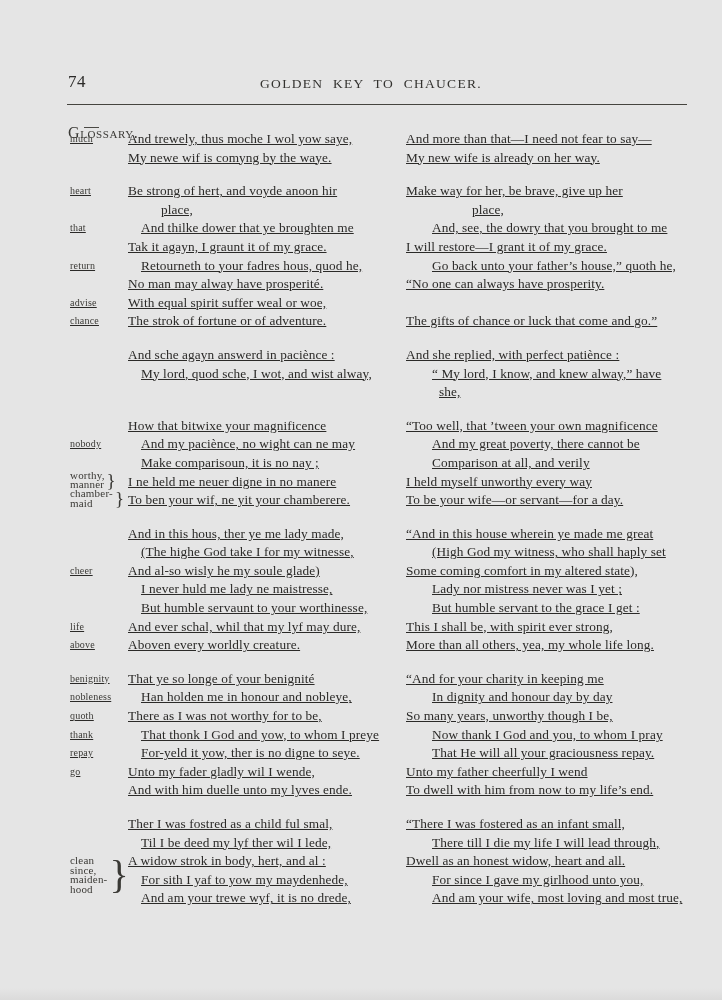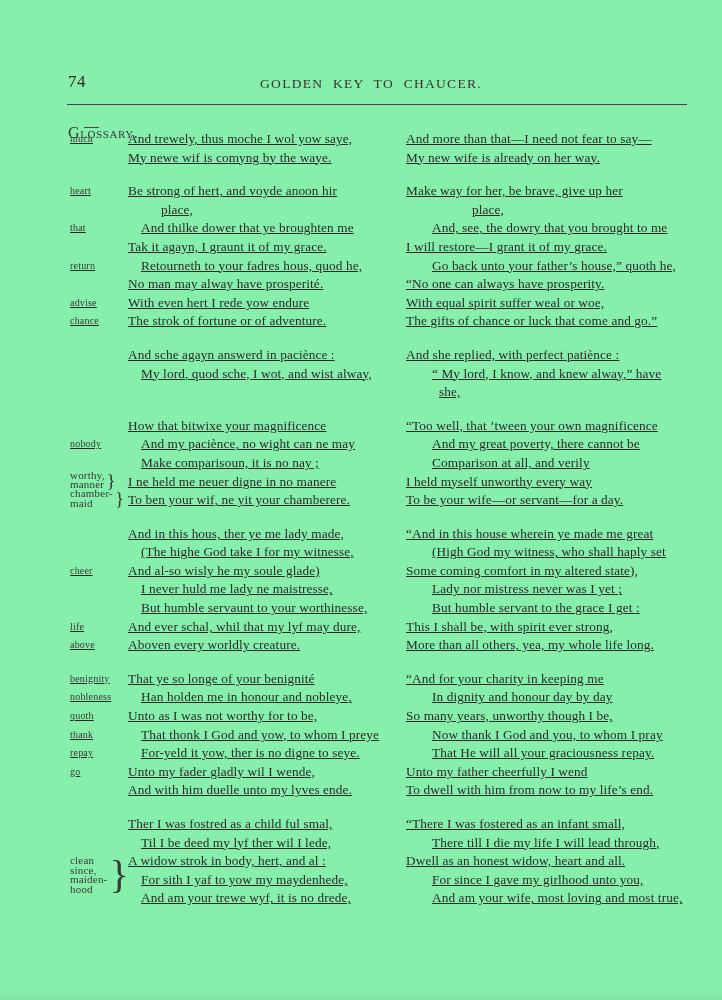--- a/index.html
+++ b/index.html
@@ -1,20 +1,20 @@
 <!DOCTYPE html>
 <html><head>
 <meta charset="utf-8">
 <style>
   html,body{margin:0;padding:0;background:#888;}
   .page{
     position:relative;
     width:722px;height:1000px;
     margin:0 auto;
-    background:#86efac;
+    background:#e5e5e5;
     font-family:"Liberation Serif","DejaVu Serif",serif;
     color:#2b2a28;
     overflow:hidden;
   }
   .page-number{
     position:absolute;left:68px;top:72px;
     font-size:17px;letter-spacing:0.5px;
   }
   .page-title{
     position:absolute;left:20px;right:0;top:76px;
@@ -116,21 +116,20 @@
           <div class="verse left i1">Retourneth to your fadres hous, quod he,</div>
           <div class="verse right i1">Go back unto your father’s house,” quoth he,</div>
         </div>
         <div class="row">
           <div class="gloss"></div>
           <div class="verse left">No man may alway have prosperité.</div>
           <div class="verse right">“No one can always have prosperity.</div>
         </div>
         <div class="row">
           <div class="gloss">advise</div>
-          <div class="verse left">With even hert I rede yow endure</div>
           <div class="verse right">With equal spirit suffer weal or woe,</div>
         </div>
         <div class="row">
           <div class="gloss">chance</div>
           <div class="verse left">The strok of fortune or of adventure.</div>
           <div class="verse right">The gifts of chance or luck that come and go.”</div>
         </div>
       </div>
       <div class="stanza">
         <div class="row">
@@ -235,21 +234,21 @@
           <div class="verse left">That ye so longe of your benignité</div>
           <div class="verse right">“And for your charity in keeping me</div>
         </div>
         <div class="row">
           <div class="gloss">nobleness</div>
           <div class="verse left i1">Han holden me in honour and nobleye,</div>
           <div class="verse right i1">In dignity and honour day by day</div>
         </div>
         <div class="row">
           <div class="gloss">quoth</div>
-          <div class="verse left">Unto as I was not worthy for to be,</div>
+          <div class="verse left">There as I was not worthy for to be,</div>
           <div class="verse right">So many years, unworthy though I be,</div>
         </div>
         <div class="row">
           <div class="gloss">thank</div>
           <div class="verse left i1">That thonk I God and yow, to whom I preye</div>
           <div class="verse right i1">Now thank I God and you, to whom I pray</div>
         </div>
         <div class="row">
           <div class="gloss">repay</div>
           <div class="verse left i1">For-yeld it yow, ther is no digne to seye.</div>

